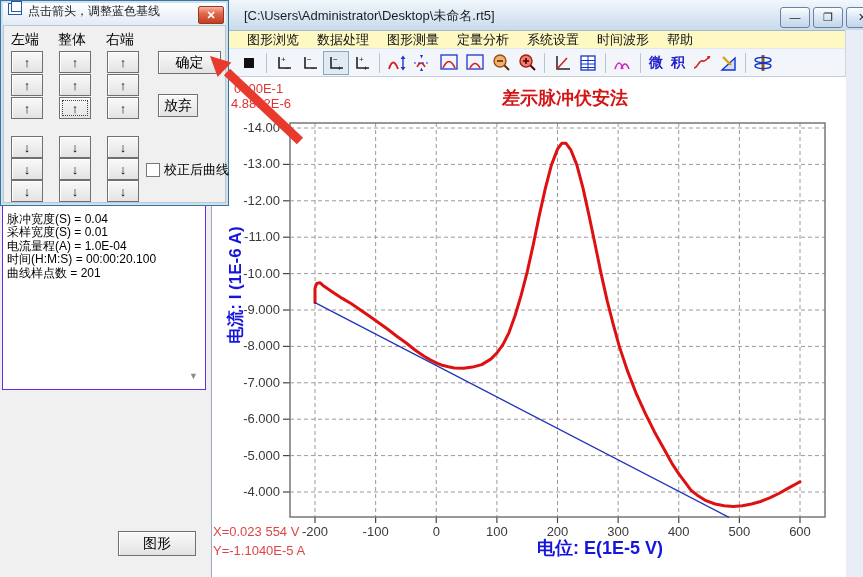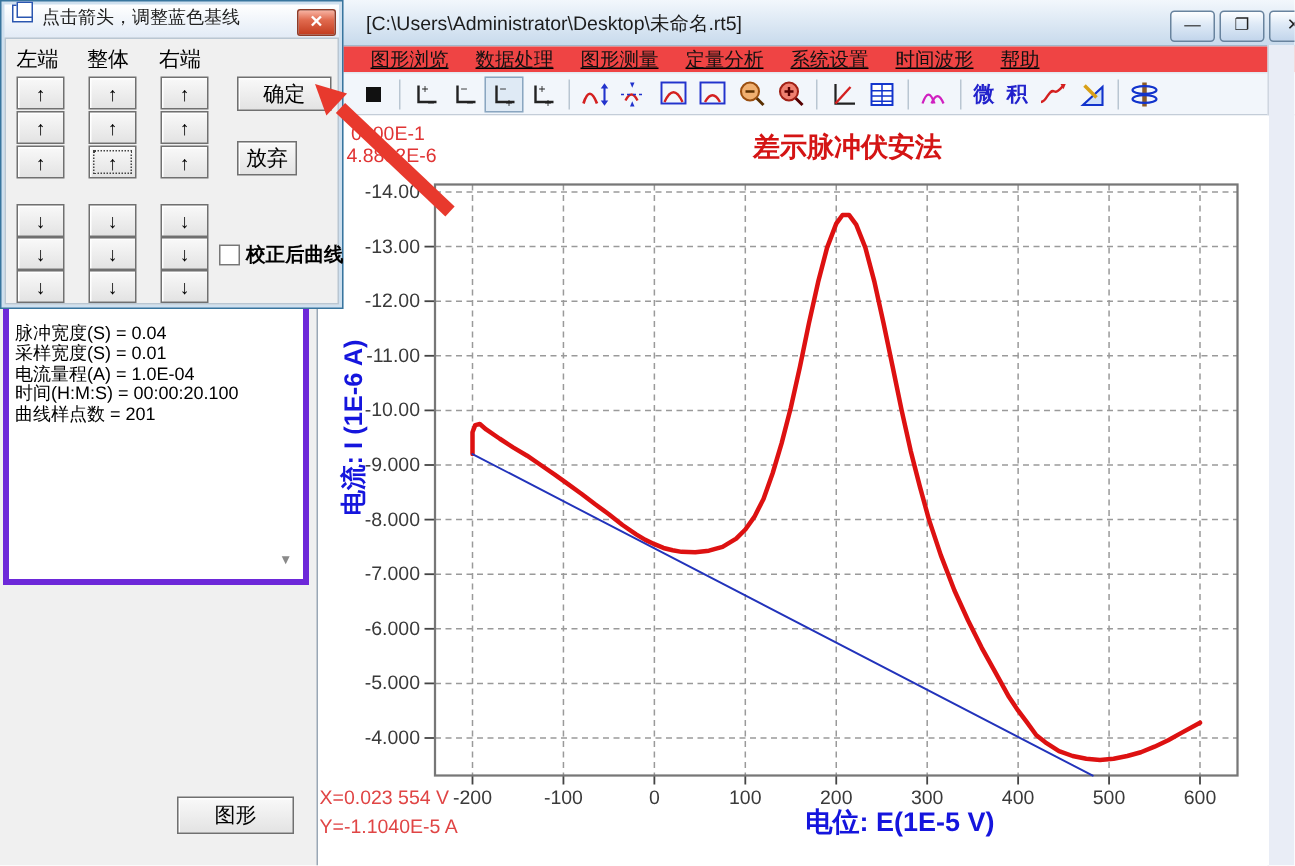--- a/index.html
+++ b/index.html
@@ -10,38 +10,38 @@
   .titlebar{position:absolute;left:0;top:0;width:863px;height:30px;
     background:linear-gradient(#f2f7fc,#dfeaf5 45%,#c8daec);border-bottom:1px solid #a3b7ca;padding-left:37px;}
   .titletext{position:absolute;left:244px;top:7px;font-size:13px;color:#1c1c1c;white-space:nowrap;}
   .winbtns{position:absolute;right:21px;top:7px;display:flex;gap:3px;}
   .wbtn{width:28px;height:19px;border:1px solid #68839e;border-radius:3px;
     background:linear-gradient(#fdfeff,#dde9f6 45%,#c2d5eb);
     display:flex;align-items:center;justify-content:center;
     font-size:11px;color:#222;line-height:1;}
   .wbtn.close{width:31px;}
 
-  .menubar{position:absolute;left:0;top:31px;width:863px;height:17px;background:#ef4444;
-    display:flex;align-items:center;padding-left:238px;box-sizing:border-box;text-decoration:underline;}
+  .menubar{position:absolute;left:0;top:31px;width:863px;height:17px;background:#fef9c3;
+    display:flex;align-items:center;padding-left:238px;box-sizing:border-box;}
   .menuitem{font-size:13px;color:#111;padding:0 9px;white-space:nowrap;}
 
   .toolbar{position:absolute;left:0;top:48px;width:863px;height:29px;background:#f2f6fb;
     border-top:1px solid #e2e8f0;border-bottom:1px solid #c4cdd8;
     display:flex;align-items:center;padding-left:236px;box-sizing:border-box;}
   .ticon{width:26px;height:24px;display:flex;align-items:center;justify-content:center;flex:0 0 auto;}
   .ticon.sel{border:1px solid #8aa6c0;background:#dfeaf5;box-sizing:border-box;}
   .tsep{width:1px;height:20px;background:#b9c6d2;margin:0 4px;flex:0 0 auto;}
   .ttext{font-size:14px;color:#2222cc;font-weight:bold;}
 
   
   .chartpane{position:absolute;left:212px;top:77px;width:634px;height:500px;background:#fff;}
   .leftpanel{position:absolute;left:0;top:77px;width:212px;height:500px;background:#f0f0f0;
     border-right:1px solid #9aa7b5;box-sizing:border-box;}
   .listbox{position:absolute;left:2px;top:1px;width:204px;height:312px;background:#fff;
-    border:4px solid #6d28d9;box-sizing:border-box;}
+    border:1px solid #6d28d9;box-sizing:border-box;}
   .params{position:absolute;left:4px;top:134px;font-size:12px;line-height:13.4px;color:#000;white-space:pre;}
   .scrollarrow{position:absolute;right:7px;bottom:8px;color:#8a8a8a;font-size:9px;}
   .rightstrip{position:absolute;right:0;top:30px;width:17px;height:547px;background:#e9edf6;border-left:1px solid #cfd6e0;}
 
   .btn3d{background:linear-gradient(#f9f9f9,#e3e3e3);border:1px solid #707070;
     box-shadow:inset 1px 1px 0 #ffffff;display:flex;align-items:center;justify-content:center;
     font-size:13px;color:#000;box-sizing:border-box;}
 
   .graphbtn{position:absolute;left:118px;top:454px;width:78px;height:25px;font-size:14px;}
 
@@ -68,21 +68,21 @@
   .dlgicon:before{content:"";position:absolute;left:2px;top:-3px;width:9px;height:9px;border:1px solid #2a56b0;background:#fff;}
   .dlgtitletext{font-size:12px;color:#222;white-space:nowrap;}
   .dlgclose{position:absolute;left:197px;top:5px;width:24px;height:16px;border:1px solid #8e3b27;border-radius:2px;
     background:linear-gradient(#f7b3a2,#e06a4e 40%,#c33c1f);color:#fff;font-size:11px;font-weight:bold;
     display:flex;align-items:center;justify-content:center;line-height:1;z-index:11;}
   .colhdr{position:absolute;top:30px;width:34px;text-align:left;font-size:14px;color:#000;z-index:11;}
   .abtn{position:absolute;width:32px;height:22px;font-size:13px;z-index:11;}
   .abtn.focus{outline:1px dotted #444;outline-offset:-4px;}
   .okbtn{position:absolute;left:157px;top:50px;width:63px;height:23px;font-size:14px;z-index:11;font-family:Liberation Serif, serif;}
   .quitbtn{position:absolute;left:157px;top:93px;width:40px;height:23px;font-size:14px;z-index:11;}
-  .chk{position:absolute;left:145px;top:160px;display:flex;align-items:center;z-index:11;font-weight:bold;}
+  .chk{position:absolute;left:145px;top:160px;display:flex;align-items:center;z-index:11;}
   .chkbox{width:12px;height:12px;border:1px solid #777;background:#fff;margin-right:4px;}
   .chklabel{font-size:13px;color:#000;white-space:nowrap;}
 
   svg.layer{position:absolute;left:0;top:0;z-index:2;pointer-events:none;}
   svg.arrowlayer{z-index:30;}
 </style>
 </head>
 <body>
 
 <div class="titlebar">

